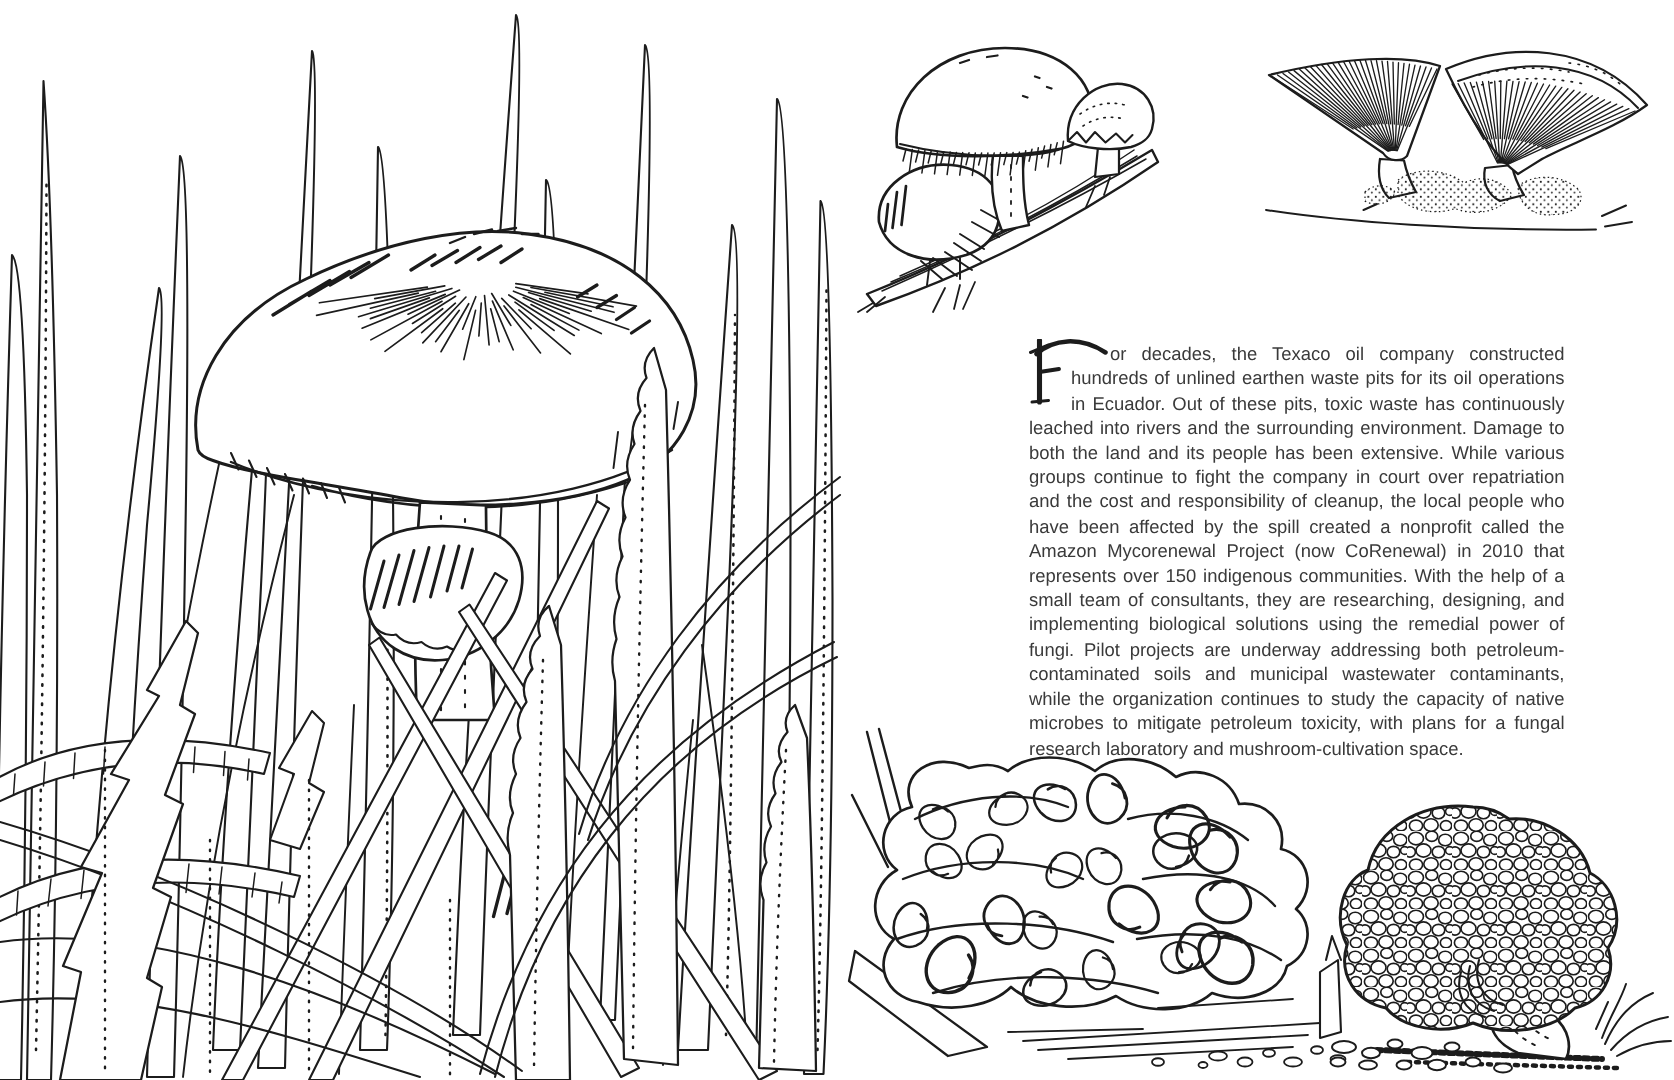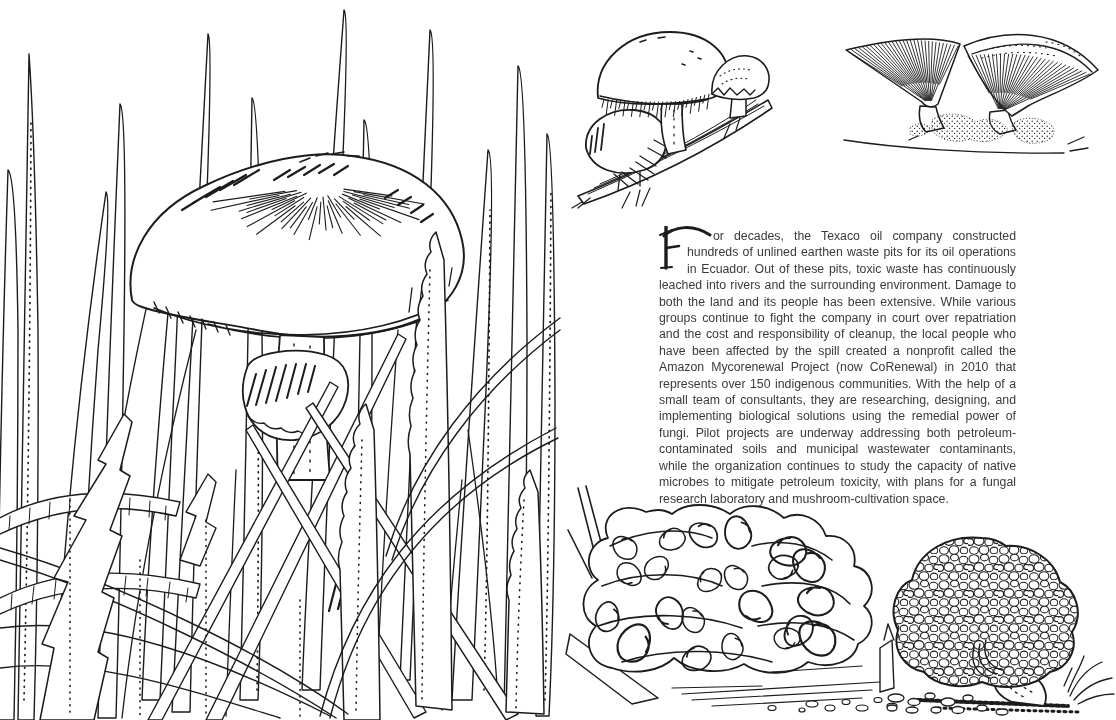--- a/index.html
+++ b/index.html
@@ -8,21 +8,21 @@
     background:#ffffff;
     font-family:"Liberation Sans","DejaVu Sans",sans-serif;
   }
   .spread{position:absolute;inset:0;background:#ffffff;}
   .fig{position:absolute;}
   .fig svg{display:block;overflow:visible;}
   svg *{vector-effect:none;}
   .ink{stroke:#1c1c1c;fill:none;stroke-linecap:round;stroke-linejoin:round;}
   .inkfill{stroke:#1c1c1c;fill:#ffffff;stroke-linecap:round;stroke-linejoin:round;}
   .article{
-    position:absolute;left:659px;top:228px;width:357px;
+    position:absolute;left:686px;top:228px;width:357px;
     color:#3a3a3a;font-size:12.3px;line-height:16.4px;
     text-align:justify;text-justify:inter-word;
   }
   .article p{margin:0;text-indent:26px;}
   .dropcap{
     float:left;width:28px;height:46px;position:relative;
   }
   .dropcap svg{position:absolute;left:0;top:-2px;}
 </style>
 </head>

